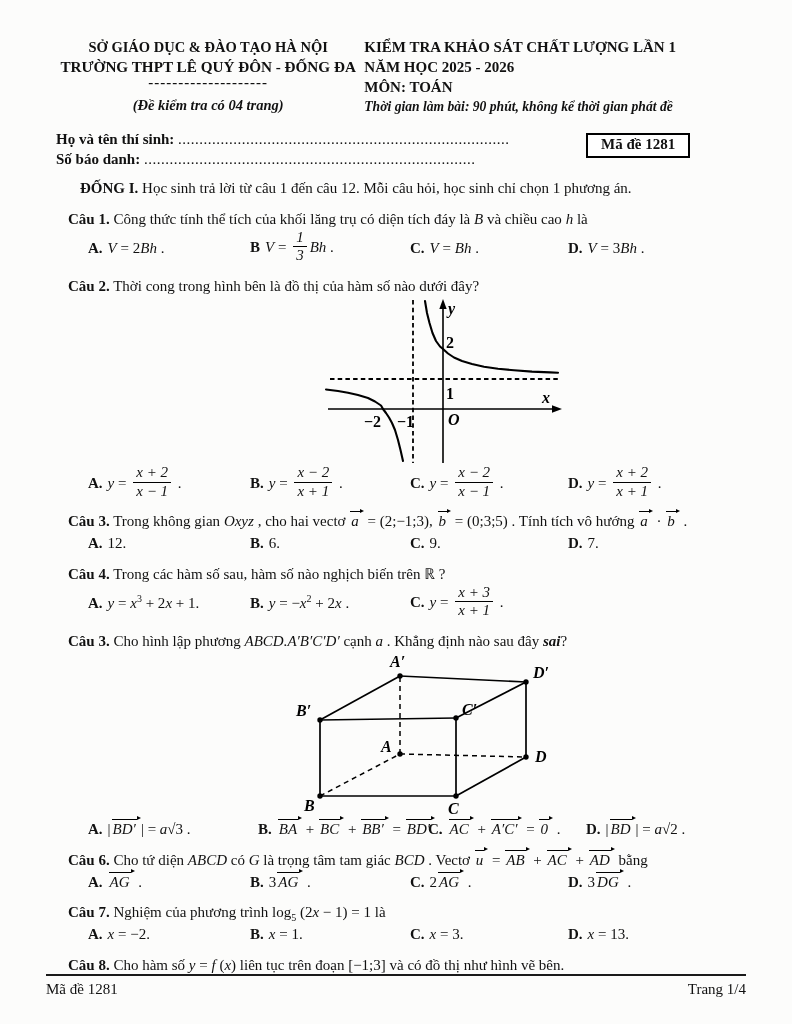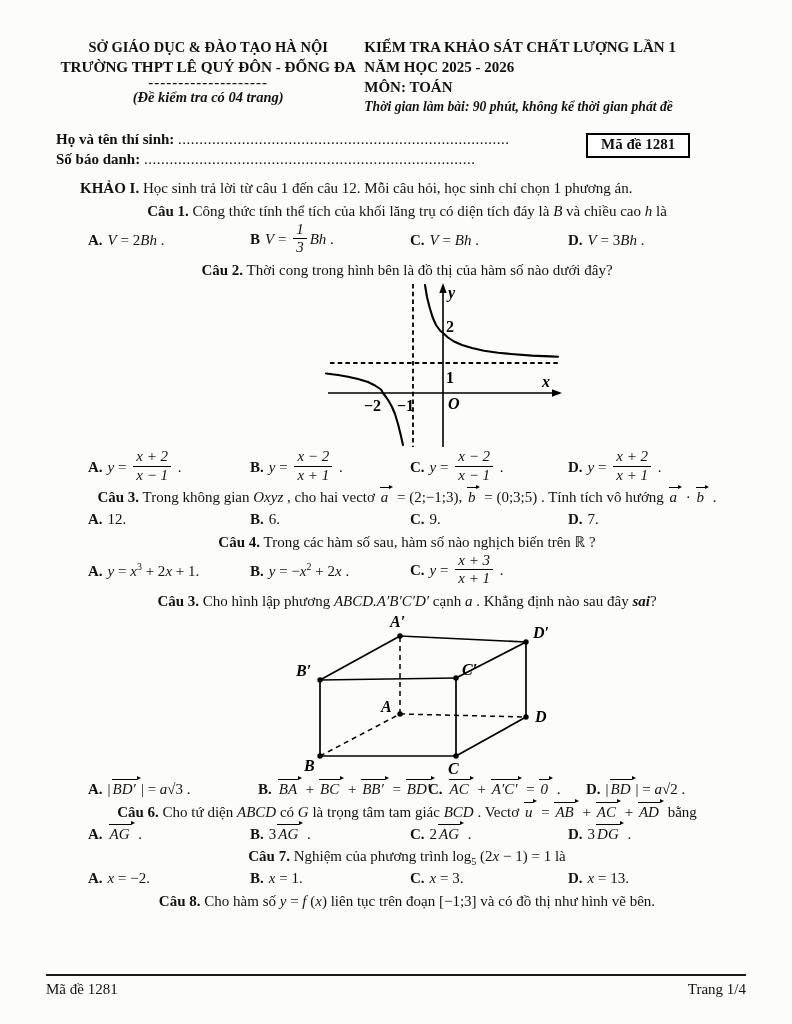--- a/index.html
+++ b/index.html
@@ -12,34 +12,34 @@
   }
   .page{padding:38px 46px 0 52px;}
 
   
   .head{display:flex;}
   .head-left{width:45%;text-align:center;}
   .head-right{width:55%;text-align:left;}
   .hl1{font-weight:bold;font-size:14.5px;}
   .hl2{font-weight:bold;font-size:15.2px;}
   .hl-div{font-weight:bold;letter-spacing:1px;line-height:.7;}
-  .hl3{font-weight:bold;font-style:italic;font-size:14.5px;}
+  .hl3{font-weight:bold;font-style:italic;font-size:14.5px;margin-top:8px;}
   .hr1{font-weight:bold;font-size:15px;}
   .hr2,.hr3{font-weight:bold;font-size:15px;}
   .hr4{font-weight:bold;font-style:italic;font-size:13.6px;margin-top:1px;}
 
   
   .info{position:relative;margin-top:14px;padding-left:4px;}
   .info-line{font-weight:bold;white-space:nowrap;}
   .dots{font-weight:normal;display:inline-block;max-width:330px;overflow:hidden;white-space:nowrap;vertical-align:bottom;letter-spacing:.5px;}
   .code-box{position:absolute;left:534px;top:3px;border:2px solid #000;padding:0 13px 1px;font-weight:bold;font-size:15px;background:#fff;}
 
   
   .part{margin-top:9px;padding-left:28px;}
-  .q{margin-top:3px;padding-left:16px;text-align:center;}
+  .q{margin-top:11px;padding-left:16px;}
   .answers{display:grid;grid-template-columns:162px 160px 158px auto;padding-left:36px;margin:2px 0 2px;align-items:center;}
   .ans{white-space:nowrap;}
   .ol{font-weight:bold;margin-right:5px;}
 
   .st-b{font-weight:bold;}
   .st-i{font-style:italic;}
   .st-bi{font-style:italic;font-weight:bold;}
   .st-sup{font-size:10px;vertical-align:super;line-height:0;}
   .st-sub{font-size:10px;vertical-align:sub;line-height:0;}
   .st-vec{font-style:italic;display:inline-block;position:relative;margin:0 2px 0 1px;padding:1px 3px 0 1px;line-height:1.15;}
@@ -86,21 +86,21 @@
       <span class="dots">........................................................................................................................</span>
     </div>
     <div class="info-line">
       <span>Số báo danh:</span>
       <span class="dots">........................................................................................................................</span>
     </div>
     <div class="code-box">Mã đề 1281</div>
   </div>
 
   <div class="part">
-    <span class="st-b">KHẢO I.</span><span> Học sinh trả lời từ câu 1 đến câu 12. Mỗi câu hỏi, học sinh chỉ chọn 1 phương án.</span>
+    <span class="st-b">ĐỐNG I.</span><span> Học sinh trả lời từ câu 1 đến câu 12. Mỗi câu hỏi, học sinh chỉ chọn 1 phương án.</span>
   </div>
 
   <div class="q"><span class="st-b">Câu 1.</span><span> Công thức tính thể tích của khối lăng trụ có diện tích đáy là </span><span class="st-i">B</span><span> và chiều cao </span><span class="st-i">h</span><span> là</span></div>
   <div class="answers">
     <div class="ans"><span class="ol">A.</span><span><span class="st-i">V</span><span> = 2</span><span class="st-i">Bh</span><span> .</span></span></div>
     <div class="ans"><span class="ol">B</span><span><span class="st-i">V</span><span> = </span><span class="fr">
             <span class="fn">1</span>
             <span class="fd">3</span>
           </span><span class="st-i">Bh</span><span> .</span></span></div>
     <div class="ans"><span class="ol">C.</span><span><span class="st-i">V</span><span> = </span><span class="st-i">Bh</span><span> .</span></span></div>

